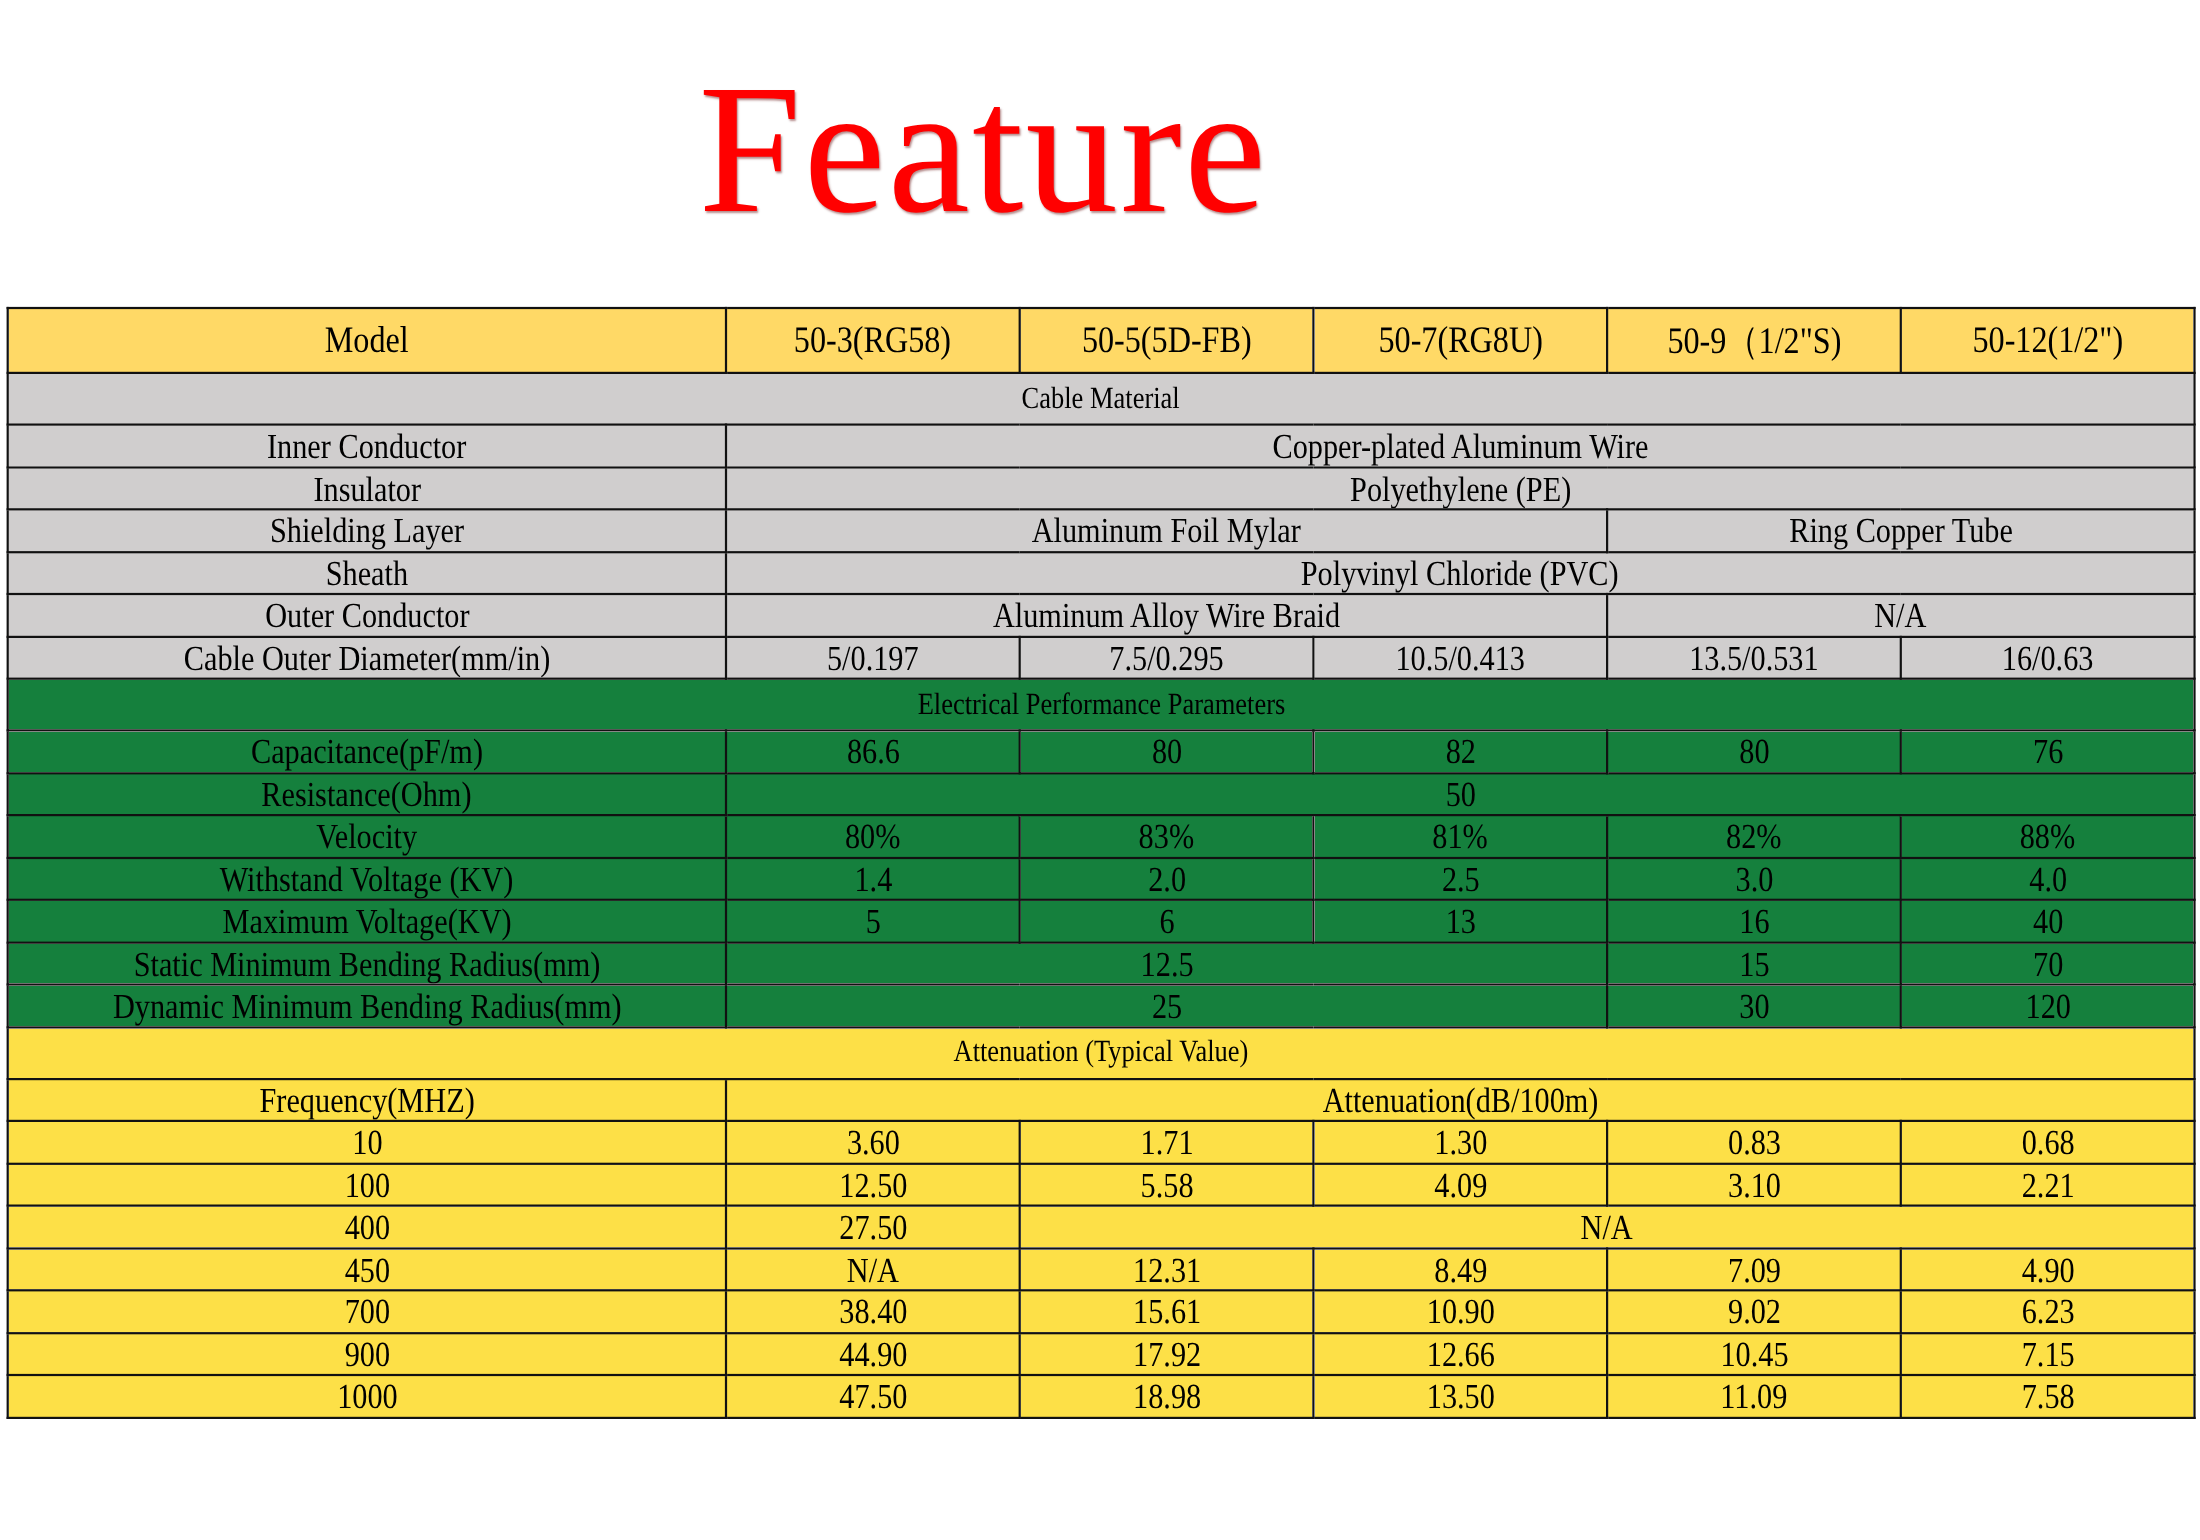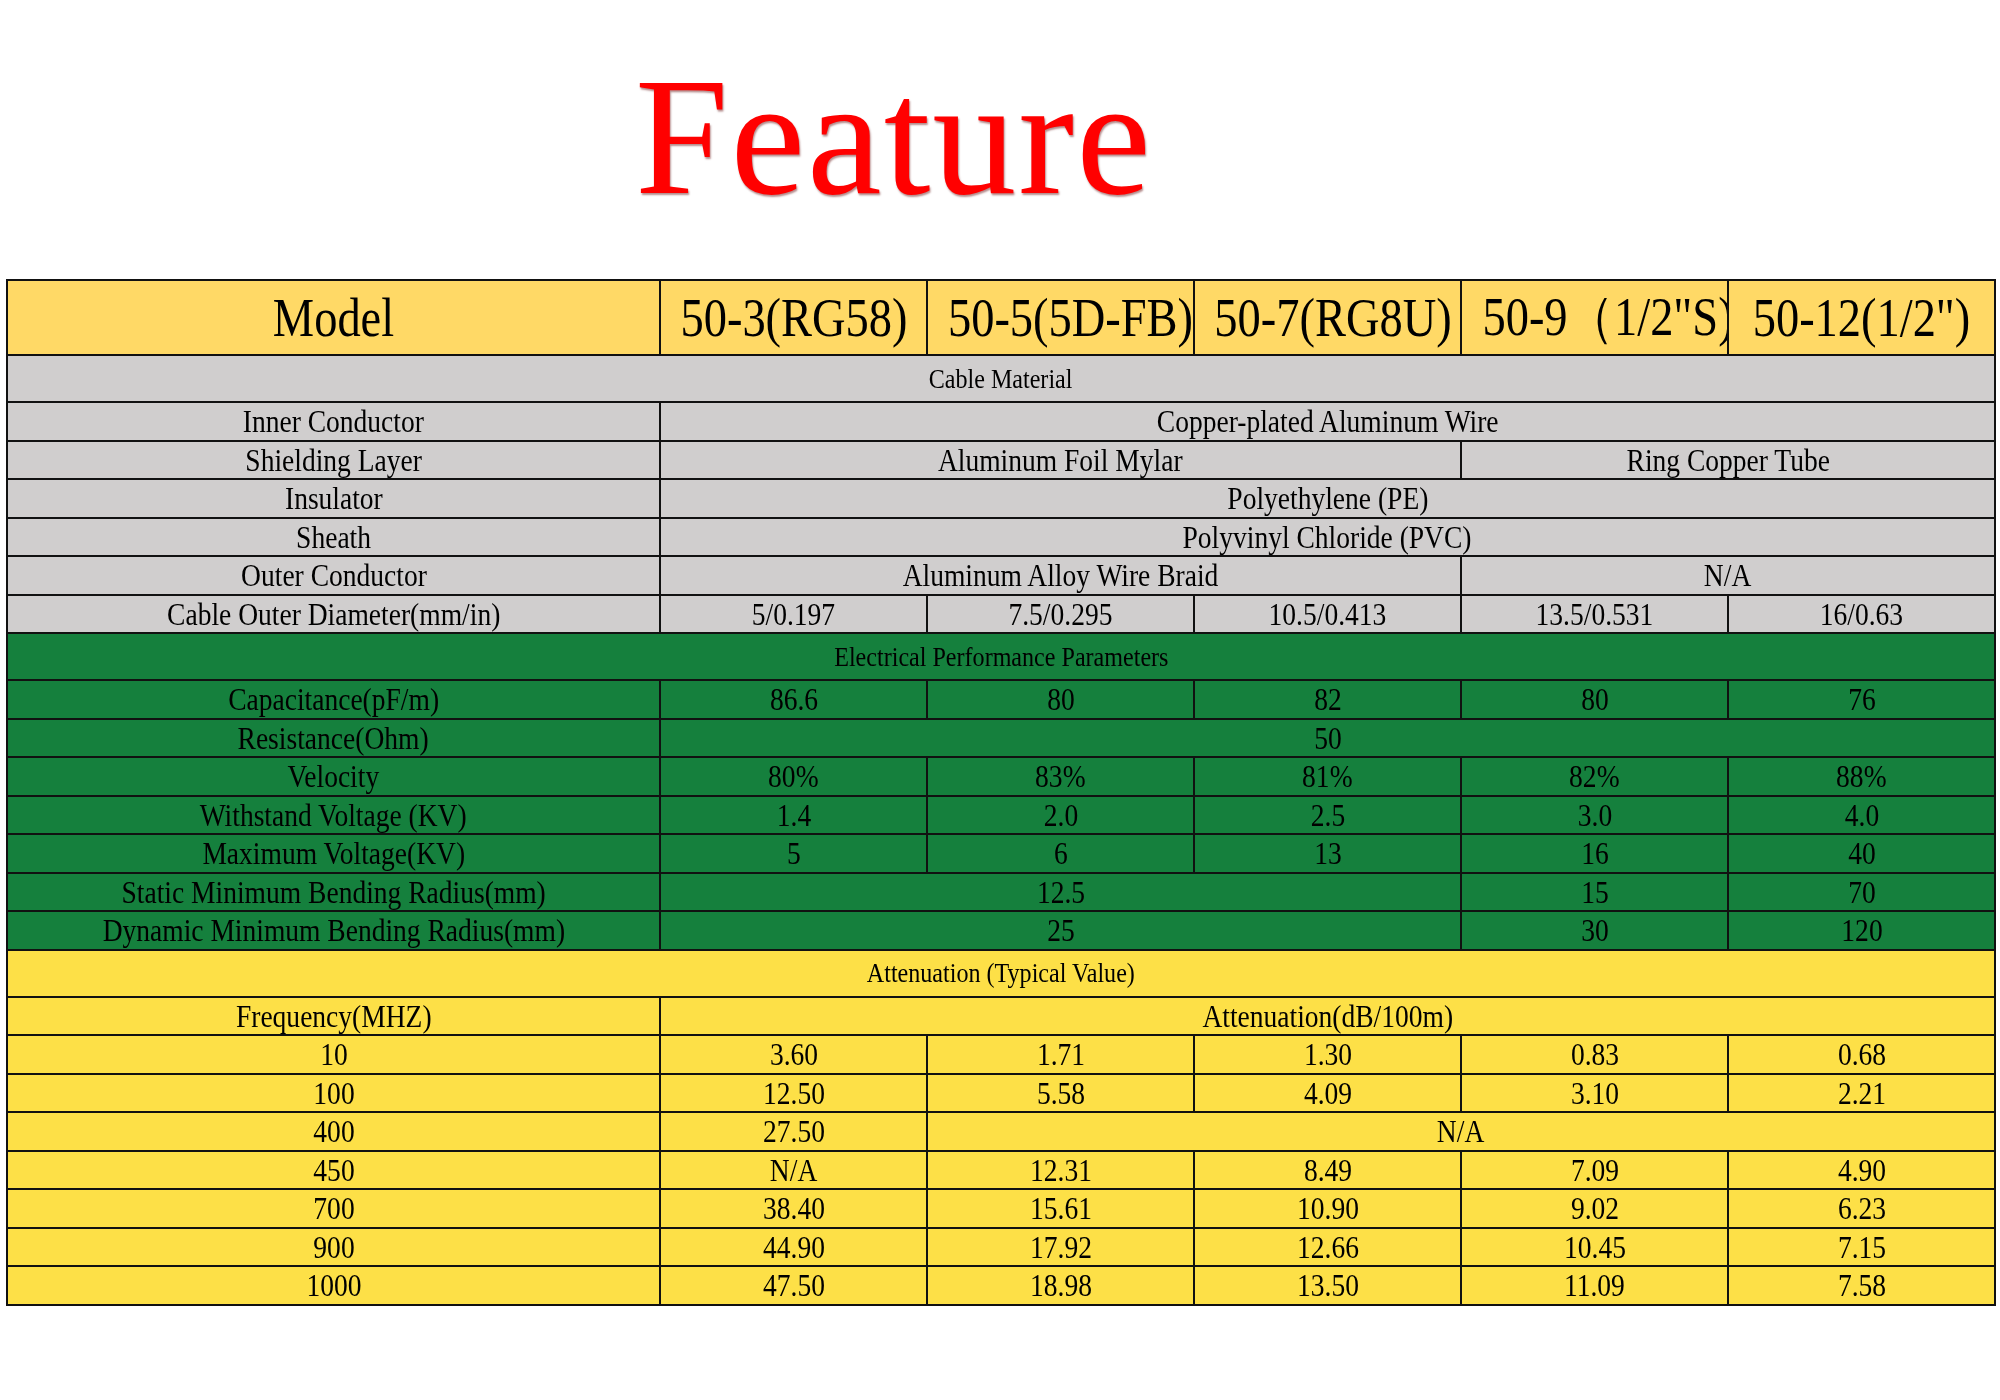--- a/index.html
+++ b/index.html
@@ -6,21 +6,21 @@
   body { width: 2000px; height: 1400px; position: relative; overflow: hidden;
          font-family: "Liberation Serif", "DejaVu Serif", serif; color: #000; }
   .title { position: absolute; left: 0; top: 52px; width: 1788px; text-align: center;
            font-size: 168px; line-height: 168px; color: #ff0000; letter-spacing: 2px;
            text-shadow: 1px 2px 2px rgba(90,0,0,0.45); }
   table.spec { position: absolute; left: 6px; top: 279px; width: 1989px;
                border-collapse: collapse; table-layout: fixed; }
   table.spec td { border: 2.5px solid #111; padding: 0; text-align: center; vertical-align: middle;
                   overflow: hidden; white-space: nowrap; }
   .txt { display: inline-block; transform: scaleX(0.86); transform-origin: center; }
-  tr.head td { background: #ffd966; height: 57px; font-size: 54px; }
+  tr.head td { background: #ffd966; height: 57px; font-size: 34px; }
   tr.sec td { height: 45px; font-size: 28px; }
   tr.row td { height: 36.5px; font-size: 32px; line-height: 32px; }
   .gray td { background: #d0cece; }
   .blue td { background: #15803d; }
   .green td { background: #fde047; }
   col.c0 { width: 653px; }
   col.cx { width: 267px; }
 </style>
 </head>
 <body>
@@ -48,27 +48,27 @@
     </tr>
 
     <tr class="sec gray">
       <td colspan="6"><span class="txt">Cable Material</span></td>
     </tr>
     <tr class="row gray">
       <td><span class="txt">Inner Conductor</span></td>
       <td colspan="5"><span class="txt">Copper-plated Aluminum Wire</span></td>
     </tr>
     <tr class="row gray">
+      <td><span class="txt">Insulator</span></td>
+      <td colspan="5"><span class="txt">Polyethylene (PE)</span></td>
+    </tr>
+    <tr class="row gray">
       <td><span class="txt">Shielding Layer</span></td>
       <td colspan="3"><span class="txt">Aluminum Foil Mylar</span></td>
       <td colspan="2"><span class="txt">Ring Copper Tube</span></td>
-    </tr>
-    <tr class="row gray">
-      <td><span class="txt">Insulator</span></td>
-      <td colspan="5"><span class="txt">Polyethylene (PE)</span></td>
     </tr>
     <tr class="row gray">
       <td><span class="txt">Sheath</span></td>
       <td colspan="5"><span class="txt">Polyvinyl Chloride (PVC)</span></td>
     </tr>
     <tr class="row gray">
       <td><span class="txt">Outer Conductor</span></td>
       <td colspan="3"><span class="txt">Aluminum Alloy Wire Braid</span></td>
       <td colspan="2"><span class="txt">N/A</span></td>
     </tr>

